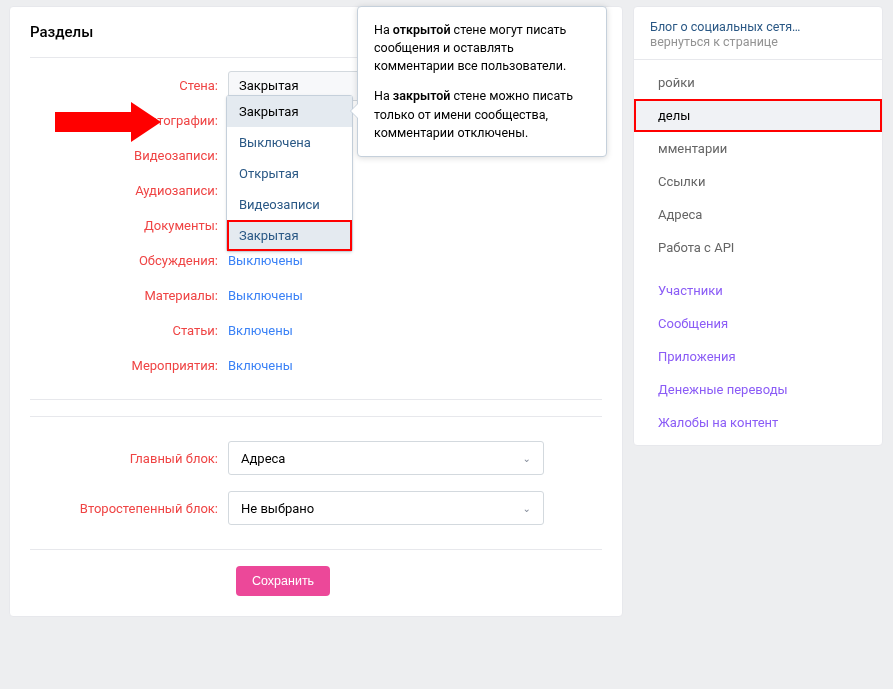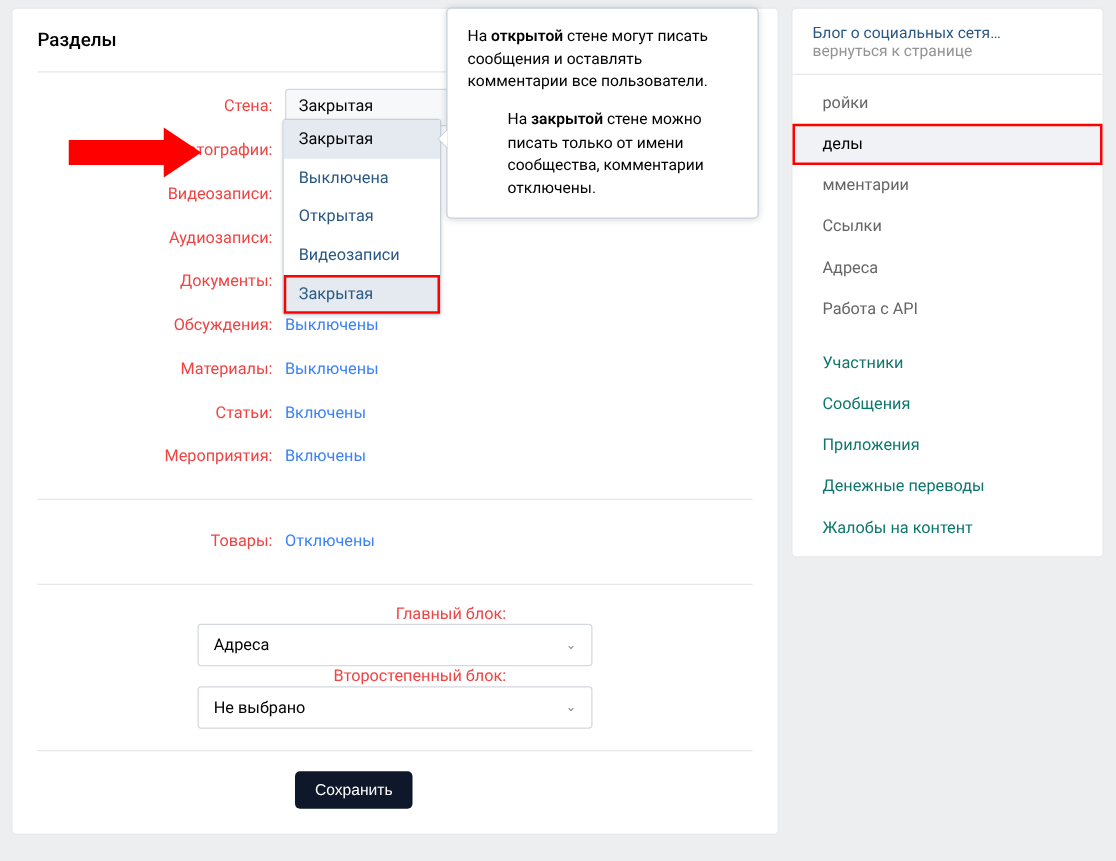--- a/index.html
+++ b/index.html
@@ -128,21 +128,21 @@
       position: absolute;
       left: -7px;
       top: 97px;
       width: 0;
       height: 0;
       border-top: 7px solid transparent;
       border-bottom: 7px solid transparent;
       border-right: 7px solid #fff;
     }
     .tooltip p { margin-bottom: 12px; }
-    .tooltip p:last-child { margin-bottom: 0; margin-left: 32px; }
+    .tooltip p:last-child { margin-bottom: 0; }
     .tooltip b { font-weight: 600; }
     .arrow {
       position: absolute;
       left: 45px;
       top: 95px;
       z-index: 5;
     }
     .arrow-body {
       width: 80px;
       height: 20px;
@@ -171,23 +171,23 @@
       background: #fff;
       display: flex;
       align-items: center;
       justify-content: space-between;
       cursor: pointer;
     }
     .chevron {
       color: #828a99;
       font-size: 10px;
     }
-    .block-section .form-row { min-height: 50px; flex-direction: column; }
+    .block-section .form-row { min-height: 50px; }
     .save-btn {
-      background: #0f172a;
+      background: #ec4899;
       color: #fff;
       border: none;
       border-radius: 4px;
       padding: 8px 16px;
       font-size: 12.5px;
       cursor: pointer;
       margin-left: 206px;
     }
     .sidebar {
       position: absolute;
@@ -215,21 +215,21 @@
       color: #939393;
       font-size: 12.5px;
       cursor: pointer;
     }
     .sidebar-nav {
       padding: 6px 0;
     }
     .nav-item {
       padding: 9px 24px;
       font-size: 13px;
-      color: #0f766e;
+      color: #8b5cf6;
       cursor: pointer;
     }
     .nav-item.muted {
       color: #656565;
     }
     .nav-item.active {
       background: #f0f2f5;
       color: #000;
       border: 2px solid #ff0000;
       padding: 7px 22px;
@@ -282,24 +282,20 @@
       <div class="form-label">Статьи:</div>
       <div class="form-value"><span class="link-value">Включены</span></div>
     </div>
     <div class="form-row">
       <div class="form-label">Мероприятия:</div>
       <div class="form-value"><span class="link-value">Включены</span></div>
     </div>
 
     <div class="divider" style="margin:16px 0;"></div>
 
-    <div class="form-row">
-      <div class="form-label">Товары:</div>
-      <div class="form-value"><span class="link-value">Отключены</span></div>
-    </div>
 
     <div class="divider" style="margin:16px 0;"></div>
 
     <div class="block-section">
       <div class="form-row">
         <div class="form-label">Главный блок:</div>
         <div class="form-value">
           <div class="select-box">
             <span>Адреса</span>
             <span class="chevron">⌄</span>

